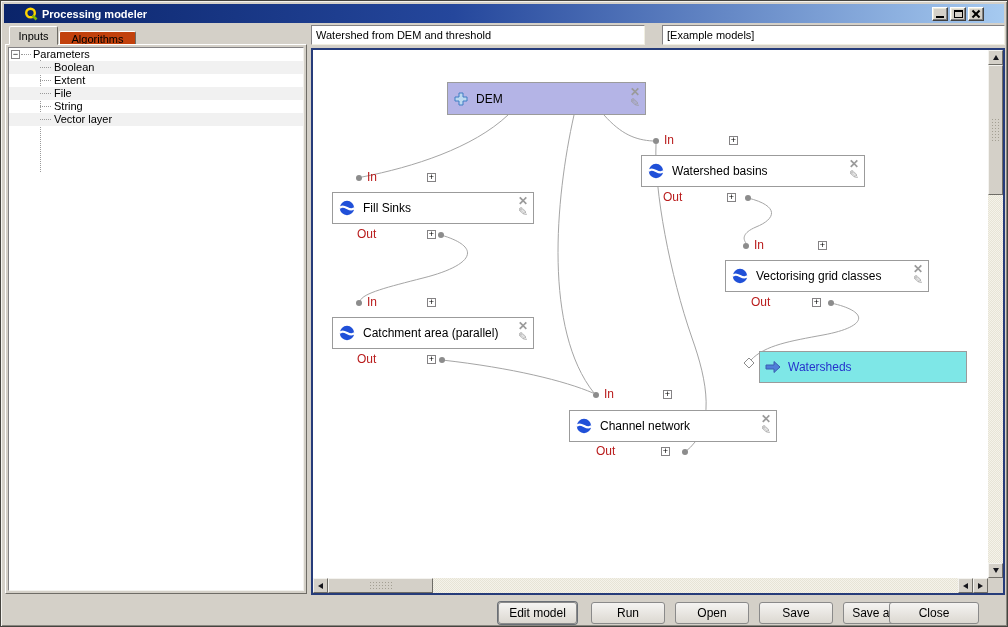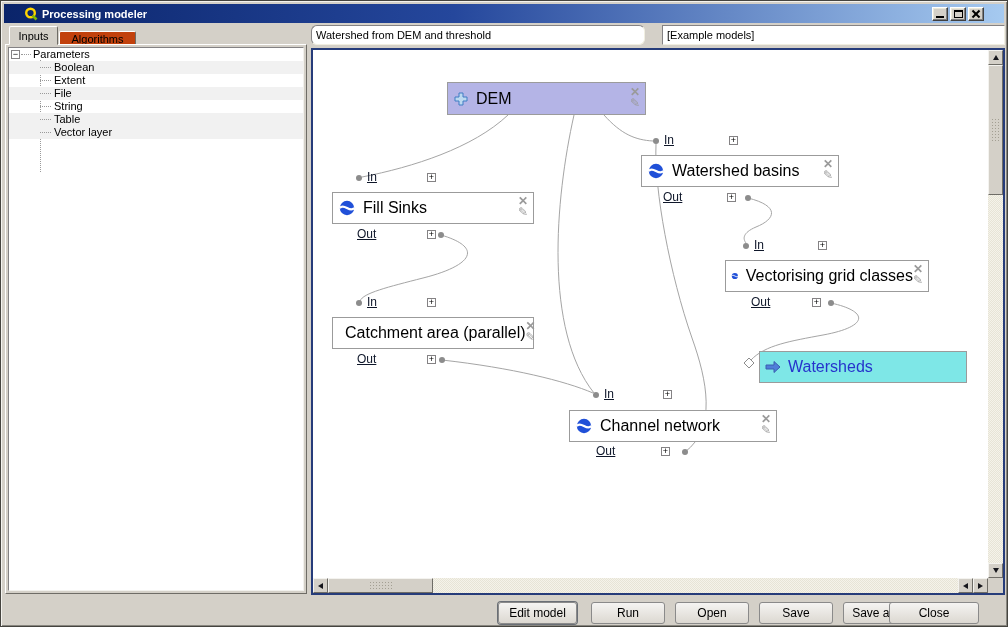--- a/index.html
+++ b/index.html
@@ -36,36 +36,36 @@
   .expander{width:9px;height:9px;border:1px solid #848284;background:#fff;margin-left:2px;
        font-size:9px;line-height:7px;text-align:center;flex:0 0 9px;}
   .rootstub{width:10px;border-top:1px dotted #9a9a9a;margin:0 2px 0 1px;}
   .stub{width:11px;border-top:1px dotted #9a9a9a;margin:0 3px 0 31px;}
   .vguide{position:absolute;left:31px;top:12px;height:112px;border-left:1px dotted #9a9a9a;}
 
   
   .tfield{position:absolute;top:24px;height:20px;background:#fff;font-size:11px;padding:2px 4px;
        border:1px solid;border-color:#848284 #f1efe2 #f1efe2 #848284;
        font-family:"Liberation Sans",sans-serif;color:#000;}
-  #field-name{left:310px;width:334px;border-radius:6px;} #field-group{left:661px;width:343px;}
+  #field-name{left:310px;width:334px;} #field-group{left:661px;width:343px;}
 
   
   .canvas{position:absolute;left:310px;top:47px;width:694px;height:547px;border:2px solid #263c7a;background:#d4d0c8;}
   .draw{position:absolute;left:0;top:0;width:675px;height:528px;background:#fff;overflow:hidden;}
   svg.wires{position:absolute;left:0;top:0;}
 
   .node{position:absolute;height:32px;background:#fff;border:1px solid #9b9b9b;display:flex;align-items:center;padding:0 5px;}
-  .node .nlabel{font-size:16px;margin-left:7px;white-space:nowrap;}
+  .node .nlabel{font-size:12px;margin-left:7px;white-space:nowrap;}
   .nbtns{margin-left:auto;display:flex;flex-direction:column;align-items:flex-end;line-height:11px;margin-top:-2px;}
   .nx{color:#9a9a9a;font-weight:bold;font-size:12px;} .np{color:#9a9a9a;font-size:12px;}
   .node.input-node{background:#b4b4e6;height:33px;}
   .node.output-node{background:#7ee7e7;}
   .node.output-node .nlabel{color:#2633cc;}
 
-  .pl{position:absolute;font-size:12px;line-height:13px;color:#0f172a;text-decoration:underline;}
+  .pl{position:absolute;font-size:12px;line-height:13px;color:#b91c1c;}
   .plus{position:absolute;width:9px;height:9px;border:1px solid #848284;background:#fff;
         font-size:9px;line-height:7px;text-align:center;color:#000;}
 
   
   .checker{background-color:#f5f3ea;
     background-image:linear-gradient(45deg,#e7e4d6 25%,transparent 25%,transparent 75%,#e7e4d6 75%),
                      linear-gradient(45deg,#e7e4d6 25%,transparent 25%,transparent 75%,#e7e4d6 75%);
     background-size:2px 2px;background-position:0 0,1px 1px;}
   .vsb{position:absolute;right:0;top:0;width:15px;height:528px;}
   .hsb{position:absolute;left:0;bottom:0;height:15px;width:675px;}
@@ -132,24 +132,20 @@
           <span class="stub"></span>
           <span>Extent</span>
         </div>
       <div class="trow alt">
           <span class="stub"></span>
           <span>File</span>
         </div>
       <div class="trow">
           <span class="stub"></span>
           <span>String</span>
-        </div>
-      <div class="trow alt">
-          <span class="stub"></span>
-          <span>Table</span>
         </div>
       <div class="trow alt">
           <span class="stub"></span>
           <span>Vector layer</span>
         </div>
     </div>
   </div>
 
   <input id="field-name" class="tfield" value="Watershed from DEM and threshold" style="">
   <input id="field-group" class="tfield" value="[Example models]" style="">
@@ -221,21 +217,21 @@
         <span class="nbtns">
           <span class="nx">✕</span>
           <span class="np">✎</span>
         </span>
       </div>
       <span class="pl" style="left:44px;top:303px;">Out</span>
       <span class="plus" style="left:114px;top:305px;">+</span>
 
       <span class="pl" style="left:351px;top:84px;">In</span>
       <span class="plus" style="left:416px;top:86px;">+</span>
-      <div class="node" style="left:328px;top:105px;width:198px;">
+      <div class="node" style="left:328px;top:105px;width:224px;">
         <svg width="18" height="18" viewBox="0 0 18 18">
           <circle cx="9" cy="9" r="7.2" fill="#2050d8"></circle>
           <path d="M1.8 9 C6 3.5 12 14.5 16.2 9" stroke="#fff" stroke-width="2.2" fill="none"></path>
         </svg>
         <span class="nlabel">Watershed basins</span>
         <span class="nbtns">
           <span class="nx">✕</span>
           <span class="np">✎</span>
         </span>
       </div>

